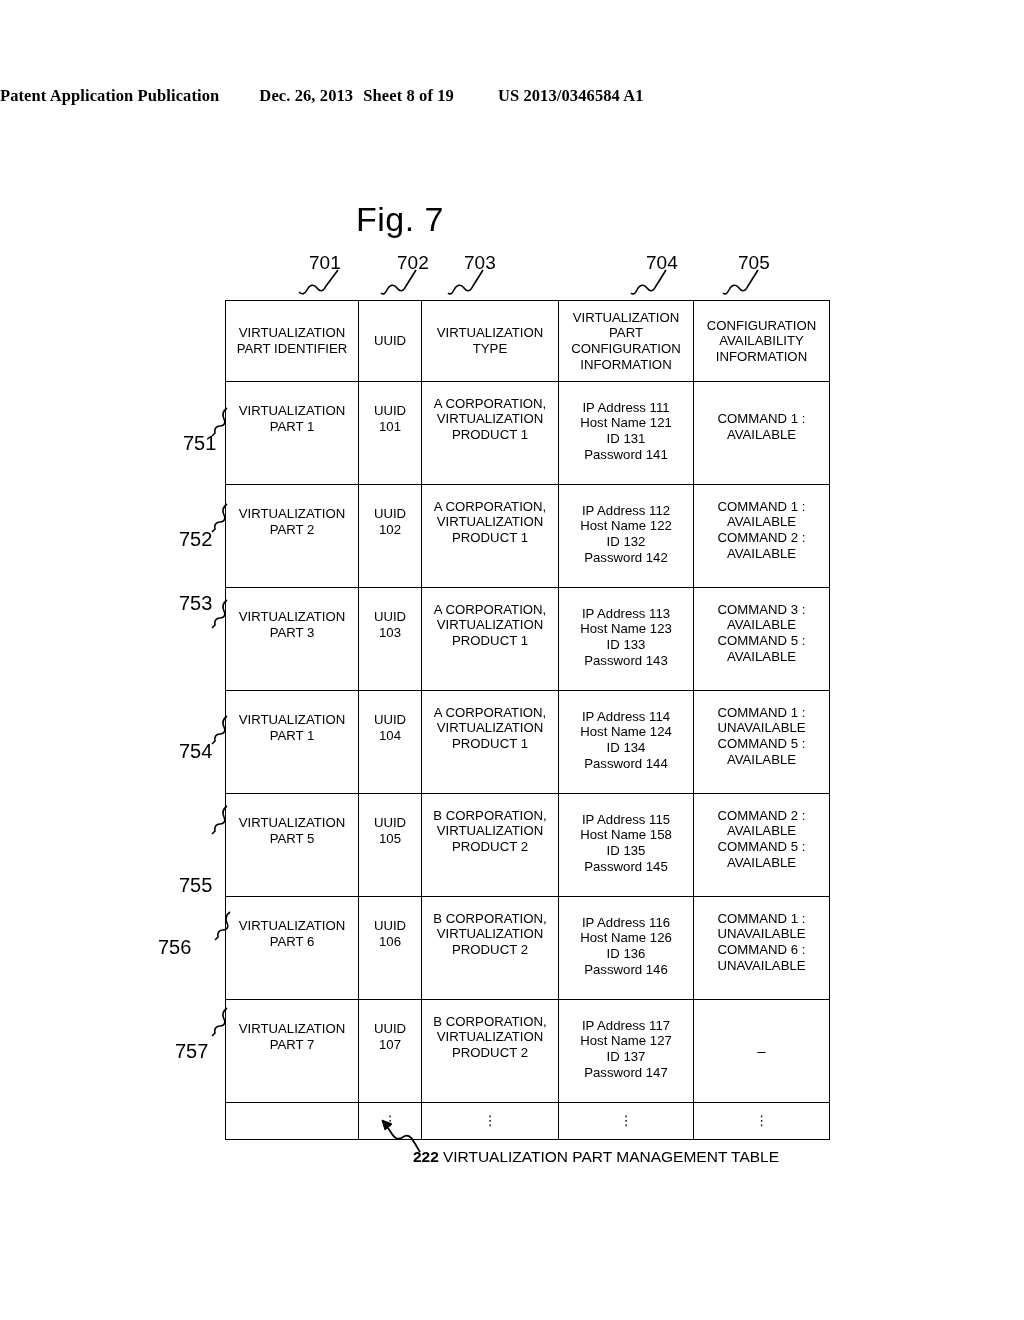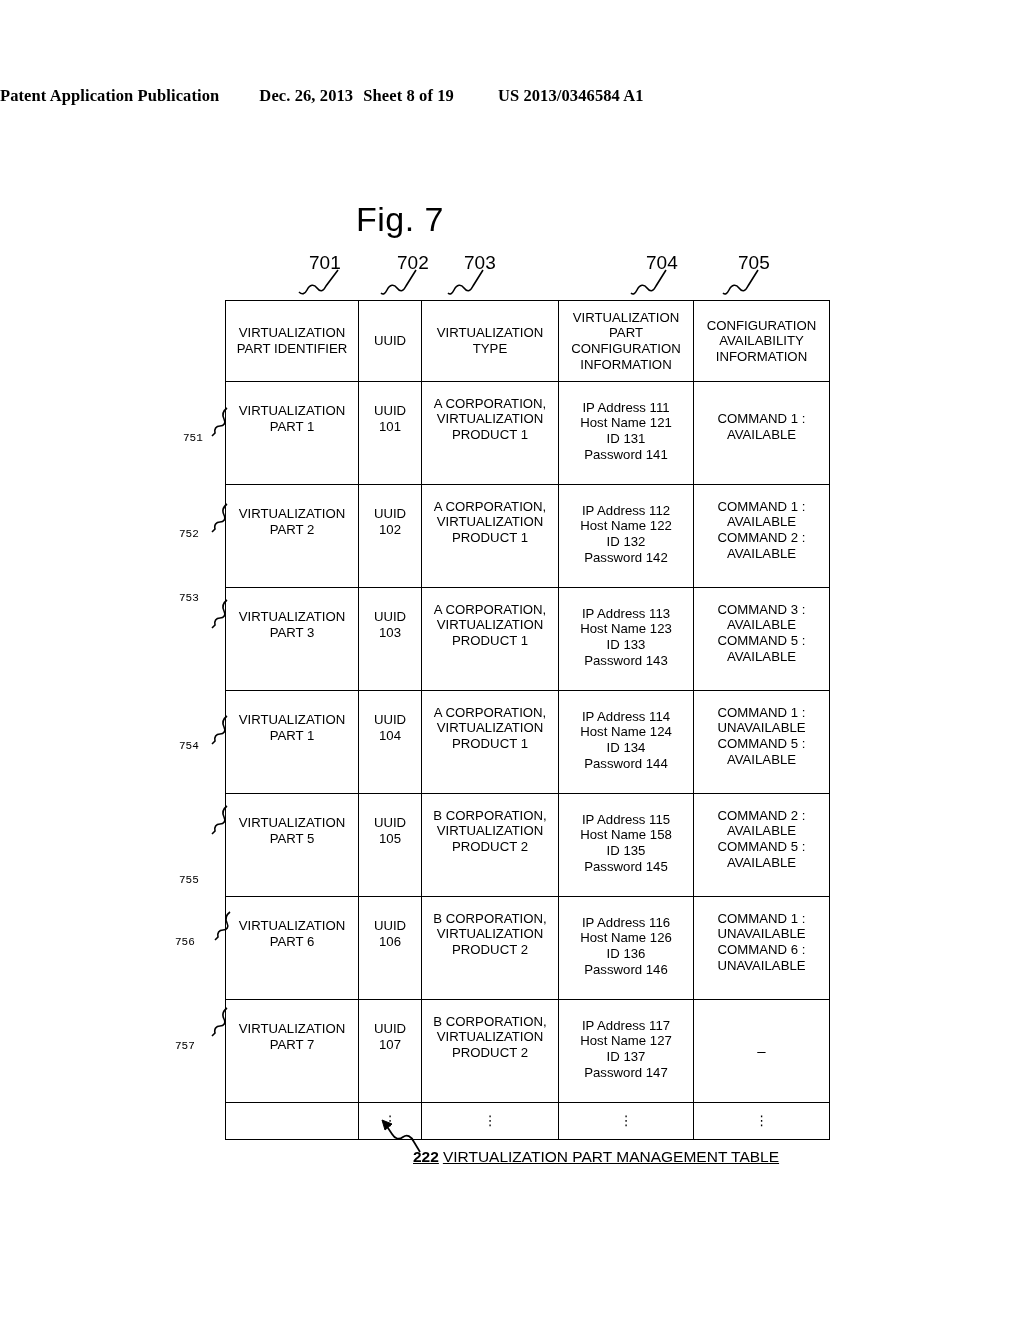--- a/index.html
+++ b/index.html
@@ -120,35 +120,34 @@
   td.ident .cellline { line-height: 1.2; }
   td.ident .inner { position: relative; top: -14px; }
   td.uuid .inner { position: relative; top: -14px; }
   td.vtype .inner { position: relative; top: -14px; }
   td.vconf .inner { position: relative; top: -2px; }
   td.cavail .inner { position: relative; top: -6px; }
 
   
   .rowref {
     position: absolute;
-    font-size: 11px;
-    font-family: Liberation Mono, monospace;
+    font-size: 20px;
+    font-family: Liberation Sans, sans-serif;
     white-space: nowrap;
     text-align: center;
   }
 
   
   .caption {
     position: absolute;
     left: 413px;
     top: 1148px;
     font-size: 15.5px;
     font-family: "Liberation Sans", sans-serif;
     white-space: nowrap;
-    text-decoration: underline;
   }
   .caption .num { font-weight: bold; margin-right: 4px; }
 </style>
 </head>
 <body>
 
 <div class="page-header">
   <span class="hdr-pub">Patent Application Publication</span>
   <span class="hdr-date">Dec. 26, 2013</span>
   <span class="hdr-sheet">Sheet 8 of 19</span>
@@ -222,21 +221,21 @@
   <path d="M30,2 C26,5 25,9 27,13 C29,17 27,20 23,20 C19,20 17,23 18,27 L15,30" fill="none" stroke="#000" stroke-width="1.6"></path>
 </svg>
 
 <div class="rowref" style="left:179px; top:830px;margin-top:44px;">
   <span>755</span>
 </div>
 <svg class="squiggle" style="left:197px; top:804px;" width="32" height="32" viewBox="0 0 32 32">
   <path d="M30,2 C26,5 25,9 27,13 C29,17 27,20 23,20 C19,20 17,23 18,27 L15,30" fill="none" stroke="#000" stroke-width="1.6"></path>
 </svg>
 
-<div class="rowref" style="left:175px; top:936px;">
+<div class="rowref" style="left:158px; top:936px;">
   <span>756</span>
 </div>
 <svg class="squiggle" style="left:200px; top:910px;" width="32" height="32" viewBox="0 0 32 32">
   <path d="M30,2 C26,5 25,9 27,13 C29,17 27,20 23,20 C19,20 17,23 18,27 L15,30" fill="none" stroke="#000" stroke-width="1.6"></path>
 </svg>
 
 <div class="rowref" style="left:175px; top:1032px;margin-top:8px;">
   <span>757</span>
 </div>
 <svg class="squiggle" style="left:197px; top:1006px;" width="32" height="32" viewBox="0 0 32 32">

